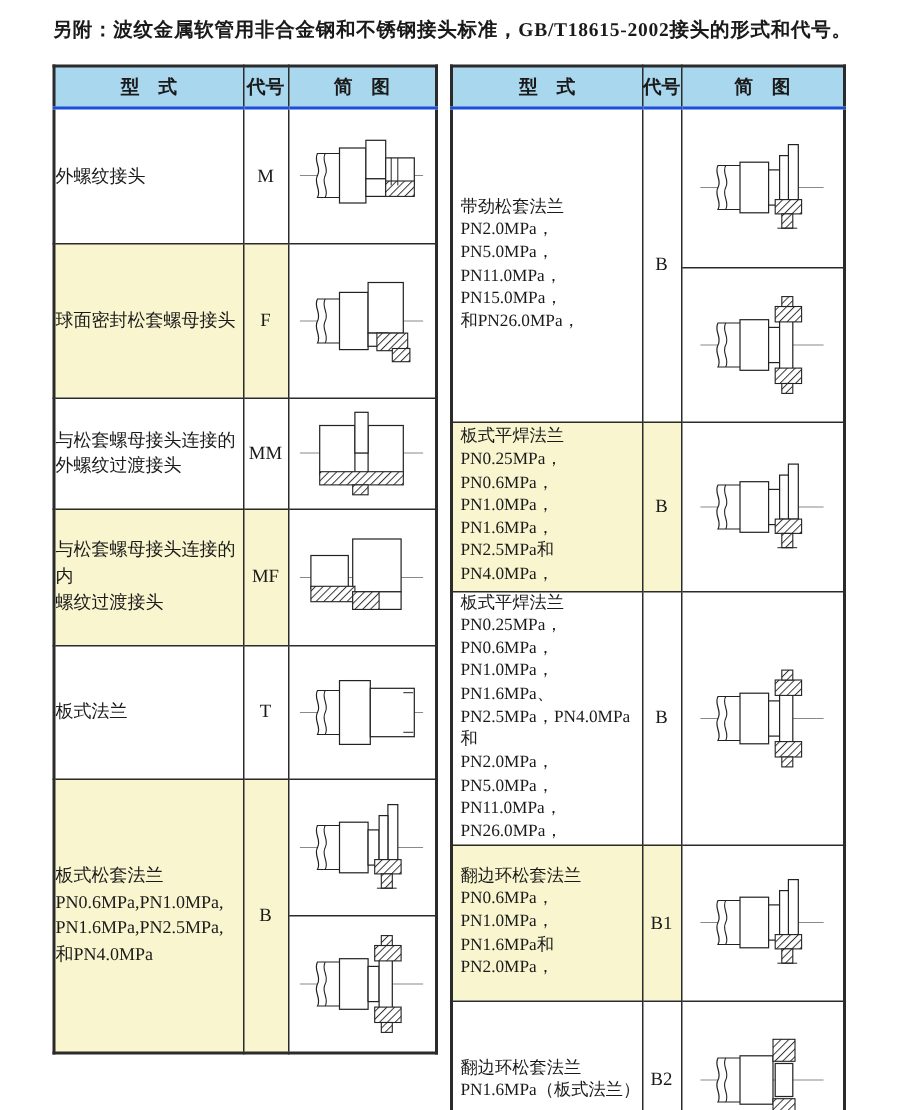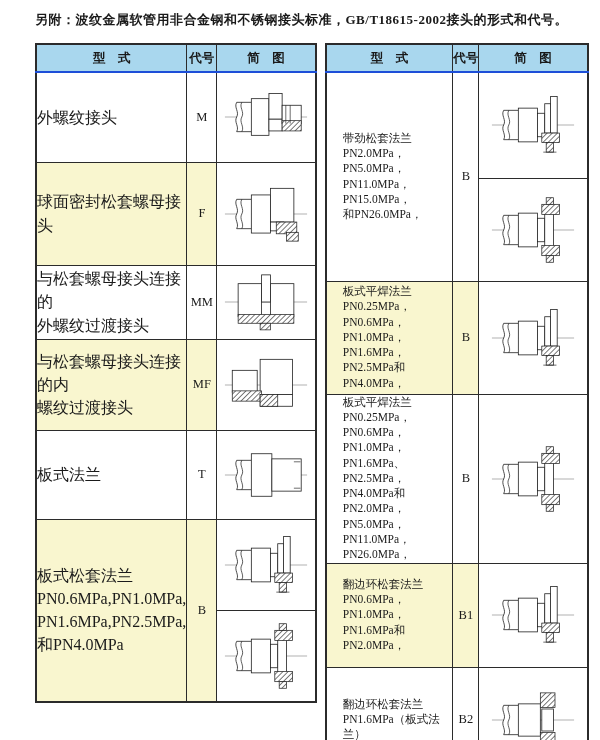--- a/index.html
+++ b/index.html
@@ -21,24 +21,24 @@
   }
   table.jt td,table.jt th{border:1px solid #2b2b2b;padding:0;}
   table.jt th{
     background:#a9d7ee;height:26px;
     font-size:12.5px;font-weight:bold;text-align:center;
     border-bottom:2px solid #1d4ed8;
   }
   td.type{
     text-align:left;vertical-align:middle;
     padding:4px 4px 4px 10px;
-    font-size:16px;line-height:1.45;
+    font-size:12px;line-height:1.45;
     white-space:pre-line;
   }
-  .t-right td.type{font-size:11.5px;line-height:1.33;padding-left:16px;}
+  .t-right td.type{font-size:11.5px;line-height:1.33;padding-left:5px;}
   td.code{
     text-align:center;vertical-align:middle;
     font-size:12.5px;
   }
   td.diag{background:#ffffff;text-align:center;vertical-align:middle;}
   td.y{background:#f9f6cf;}
   .dsvg{width:88px;height:auto;display:block;margin:0 auto;}
   
   .w{fill:#ffffff;stroke:#222;stroke-width:1.1;}
   .h{fill:url(#hatch);stroke:#222;stroke-width:1;}

